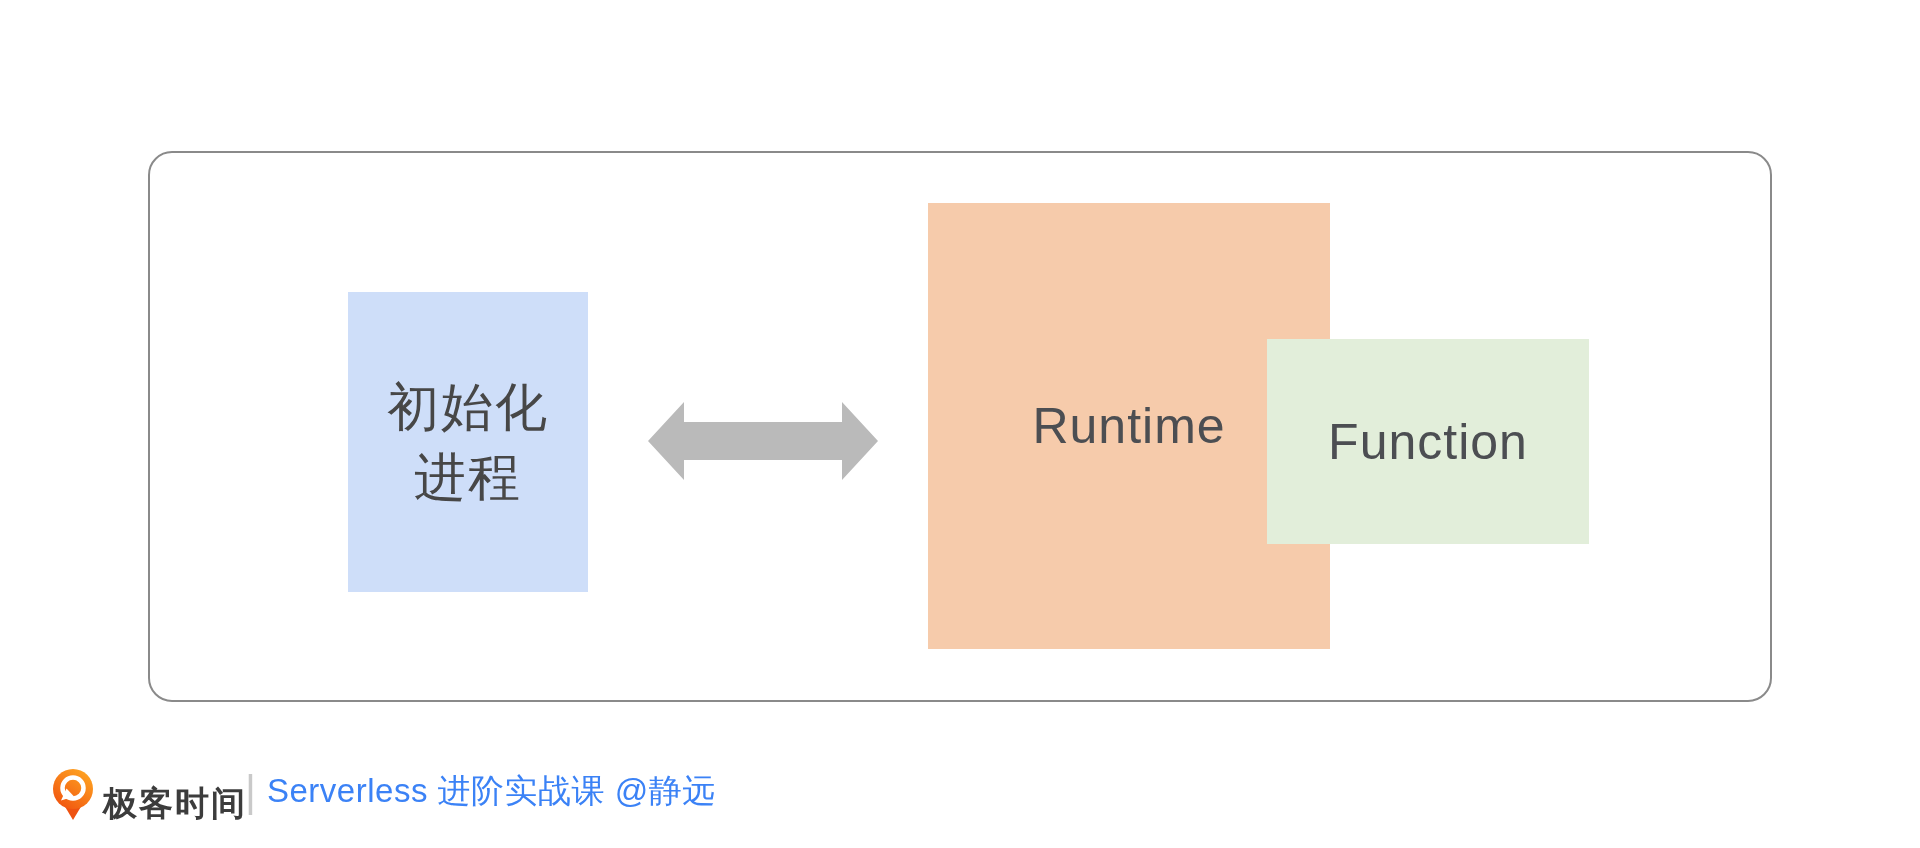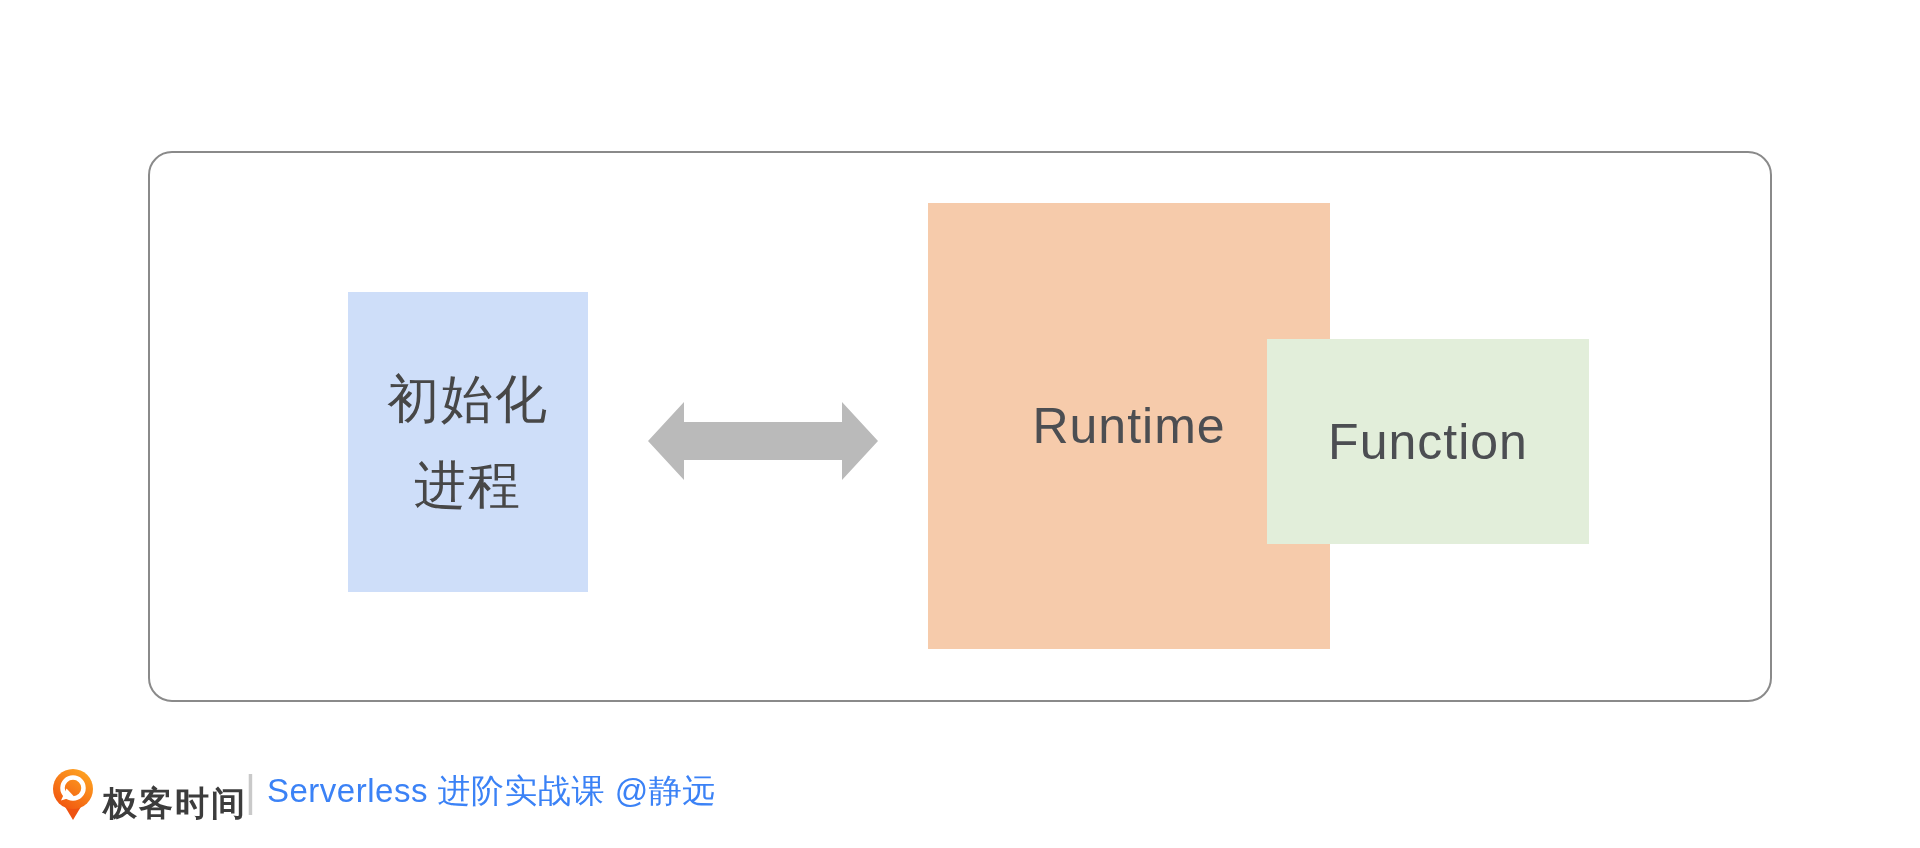--- a/index.html
+++ b/index.html
@@ -35,21 +35,21 @@
     color: #4c4e52;
   }
   .box-init {
     left: 348px; top: 292px;
     width: 240px; height: 300px;
     background: #cedef9;
     z-index: 1;
   }
   .box-init .label {
     font-size: 52px;
-    line-height: 86px;
+    line-height: 70px;
     color: #474747;
     white-space: pre-line;
     letter-spacing: 2px;
   }
   .box-runtime {
     left: 928px; top: 203px;
     width: 402px; height: 446px;
     background: #f6cbab;
     z-index: 2;
   }

